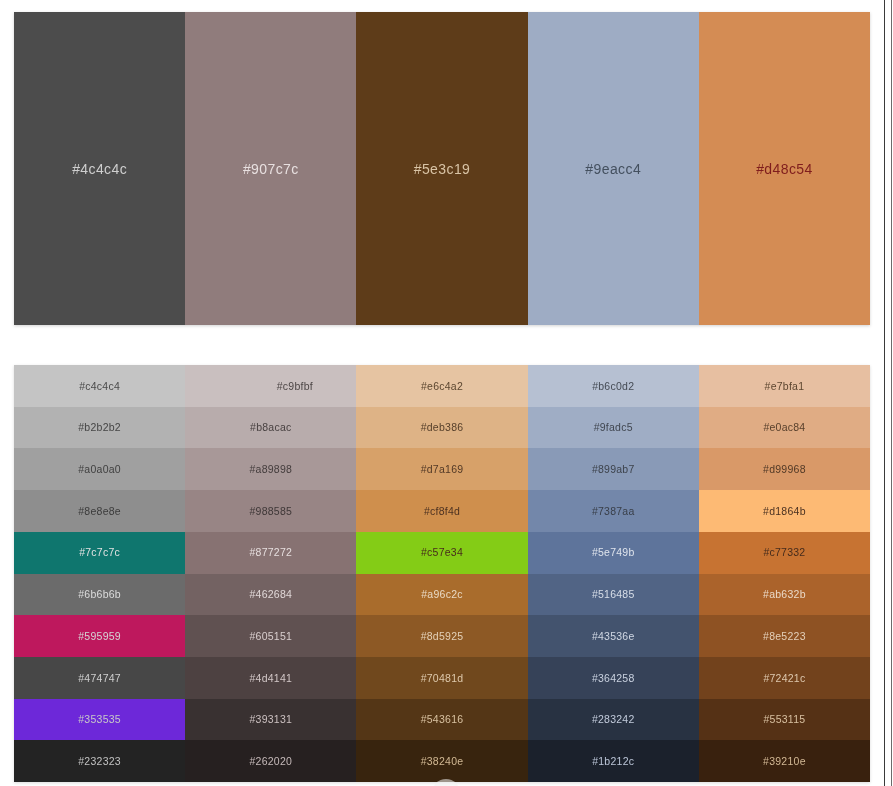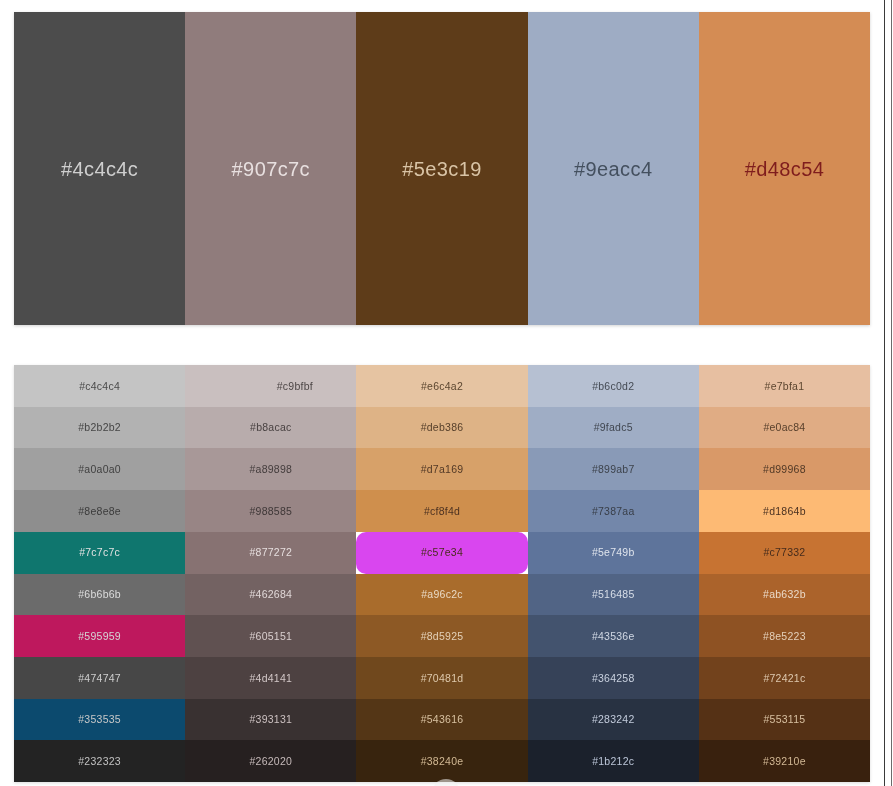--- a/index.html
+++ b/index.html
@@ -54,21 +54,21 @@
     box-shadow: 0 1px 3px rgba(0,0,0,0.18);
   }
   .primary-swatch {
     flex: 1 1 0;
     position: relative;
     display: flex;
     align-items: center;
     justify-content: center;
   }
   .primary-label {
-    font-size: 20px;
+    font-size: 14px;
     letter-spacing: 0.4px;
     line-height: 1;
     white-space: nowrap;
     user-select: none;
   }
 
   
   .shade-grid {
     position: absolute;
     left: 14px;
@@ -159,21 +159,21 @@
         </div>
       <div class="shade-cell" style="background: rgb(107, 107, 107);">
           <span class="shade-label" style="color: rgb(220, 220, 220);">#6b6b6b</span>
         </div>
       <div class="shade-cell" style="background: #be185d;">
           <span class="shade-label" style="color: rgb(213, 213, 213);">#595959</span>
         </div>
       <div class="shade-cell" style="background: rgb(71, 71, 71);">
           <span class="shade-label" style="color: rgb(207, 207, 207);">#474747</span>
         </div>
-      <div class="shade-cell" style="background: #0c4a6e;">
+      <div class="shade-cell" style="background: #6d28d9;">
           <span class="shade-label" style="color: rgb(200, 200, 200);">#353535</span>
         </div>
       <div class="shade-cell" style="background: rgb(35, 35, 35);">
           <span class="shade-label" style="color: rgb(194, 194, 194);">#232323</span>
         </div>
     </div>
 
     <div class="shade-col">
       <div class="shade-cell" style="background: rgb(201, 191, 191);">
           <span class="shade-label" style="color: rgb(77, 70, 70); margin-left: 48px;">#c9bfbf</span>
@@ -213,21 +213,21 @@
         </div>
       <div class="shade-cell" style="background: rgb(222, 179, 134);">
           <span class="shade-label" style="color: rgb(87, 64, 43);">#deb386</span>
         </div>
       <div class="shade-cell" style="background: rgb(215, 161, 105);">
           <span class="shade-label" style="color: rgb(82, 57, 38);">#d7a169</span>
         </div>
       <div class="shade-cell" style="background: rgb(207, 143, 77);">
           <span class="shade-label" style="color: rgb(77, 50, 33);">#cf8f4d</span>
         </div>
-      <div class="shade-cell" style="background: #d946ef; border-radius: 10px;">
+      <div class="shade-cell" style="background: #84cc16;">
           <span class="shade-label" style="color: rgb(72, 44, 28);">#c57e34</span>
         </div>
       <div class="shade-cell" style="background: rgb(169, 108, 44);">
           <span class="shade-label" style="color: rgb(233, 217, 196);">#a96c2c</span>
         </div>
       <div class="shade-cell" style="background: rgb(141, 89, 37);">
           <span class="shade-label" style="color: rgb(228, 209, 184);">#8d5925</span>
         </div>
       <div class="shade-cell" style="background: rgb(112, 72, 29);">
           <span class="shade-label" style="color: rgb(222, 201, 172);">#70481d</span>

